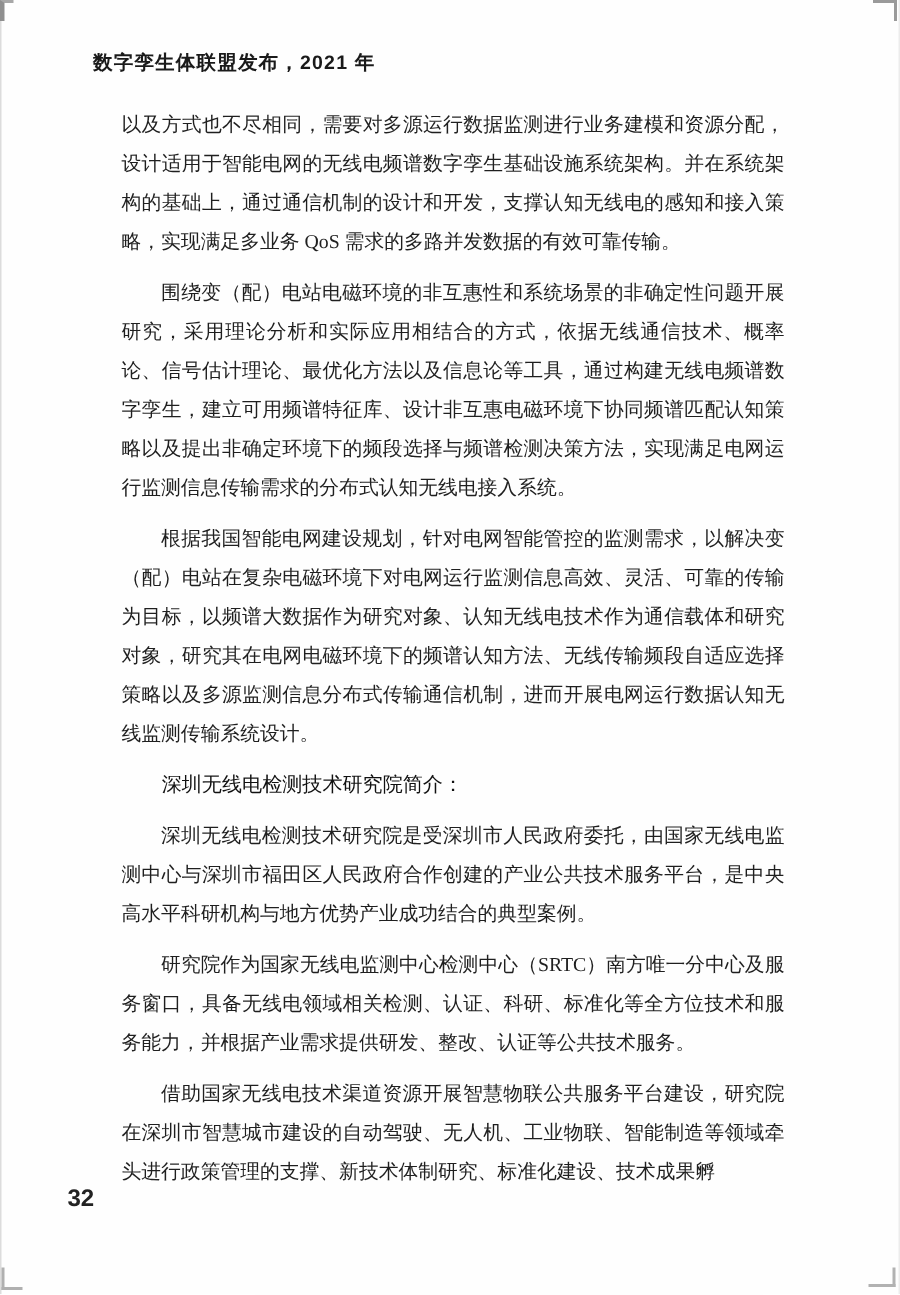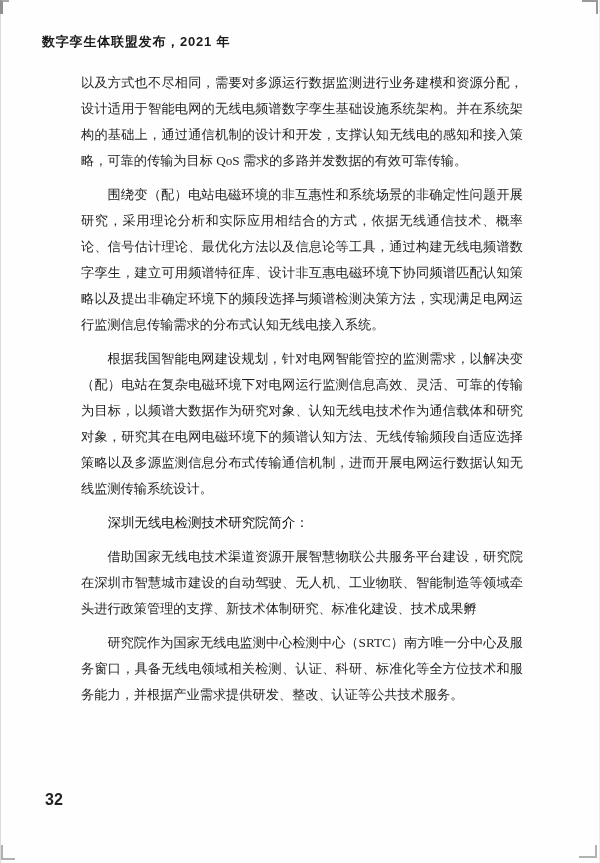--- a/index.html
+++ b/index.html
@@ -48,21 +48,21 @@
     border-bottom: 2px solid #b0b0b0;
   }
   .corner.br {
     right: 3px; bottom: 5px;
     width: 16px; height: 11px;
     border-right: 2px solid #b2b2b2;
     border-bottom: 2px solid #b2b2b2;
   }
   .doc-header {
     position: absolute;
-    left: 42px;
+    left: 62px;
     top: 33px;
     font-family: "Liberation Sans", "DejaVu Sans", sans-serif;
     font-weight: 700;
     font-size: 13px;
     letter-spacing: 0.8px;
     color: #1a1a1a;
     white-space: nowrap;
   }
   .doc-body {
     position: absolute;
@@ -107,23 +107,24 @@
   <div class="edge-left"></div>
   <div class="edge-right"></div>
   <div class="corner tl"></div>
   <div class="corner tr"></div>
   <div class="corner bl"></div>
   <div class="corner br"></div>
 
   <div class="doc-header">数字孪生体联盟发布，2021 年</div>
 
   <div class="doc-body">
-    <p class="para">以及方式也不尽相同，需要对多源运行数据监测进行业务建模和资源分配，设计适用于智能电网的无线电频谱数字孪生基础设施系统架构。并在系统架构的基础上，通过通信机制的设计和开发，支撑认知无线电的感知和接入策略，可靠的传输为目标 QoS 需求的多路并发数据的有效可靠传输。</p>
+    <p class="para">以及方式也不尽相同，需要对多源运行数据监测进行业务建模和资源分配，设计适用于智能电网的无线电频谱数字孪生基础设施系统架构。并在系统架构的基础上，通过通信机制的设计和开发，支撑认知无线电的感知和接入策略，实现满足多业务 QoS 需求的多路并发数据的有效可靠传输。</p>
     <p class="para indent">围绕变（配）电站电磁环境的非互惠性和系统场景的非确定性问题开展研究，采用理论分析和实际应用相结合的方式，依据无线通信技术、概率论、信号估计理论、最优化方法以及信息论等工具，通过构建无线电频谱数字孪生，建立可用频谱特征库、设计非互惠电磁环境下协同频谱匹配认知策略以及提出非确定环境下的频段选择与频谱检测决策方法，实现满足电网运行监测信息传输需求的分布式认知无线电接入系统。</p>
     <p class="para indent">根据我国智能电网建设规划，针对电网智能管控的监测需求，以解决变（配）电站在复杂电磁环境下对电网运行监测信息高效、灵活、可靠的传输为目标，以频谱大数据作为研究对象、认知无线电技术作为通信载体和研究对象，研究其在电网电磁环境下的频谱认知方法、无线传输频段自适应选择策略以及多源监测信息分布式传输通信机制，进而开展电网运行数据认知无线监测传输系统设计。</p>
     <p class="section-heading">深圳无线电检测技术研究院简介：</p>
+    <p class="para indent">深圳无线电检测技术研究院是受深圳市人民政府委托，由国家无线电监测中心与深圳市福田区人民政府合作创建的产业公共技术服务平台，是中央高水平科研机构与地方优势产业成功结合的典型案例。</p>
+    <p class="para indent">研究院作为国家无线电监测中心检测中心（SRTC）南方唯一分中心及服务窗口，具备无线电领域相关检测、认证、科研、标准化等全方位技术和服务能力，并根据产业需求提供研发、整改、认证等公共技术服务。</p>
     <p class="para indent">借助国家无线电技术渠道资源开展智慧物联公共服务平台建设，研究院在深圳市智慧城市建设的自动驾驶、无人机、工业物联、智能制造等领域牵头进行政策管理的支撑、新技术体制研究、标准化建设、技术成果孵</p>
-    <p class="para indent">研究院作为国家无线电监测中心检测中心（SRTC）南方唯一分中心及服务窗口，具备无线电领域相关检测、认证、科研、标准化等全方位技术和服务能力，并根据产业需求提供研发、整改、认证等公共技术服务。</p>
   </div>
 
   <div class="page-number">32</div>
 
 </div>
 
 </body></html>

